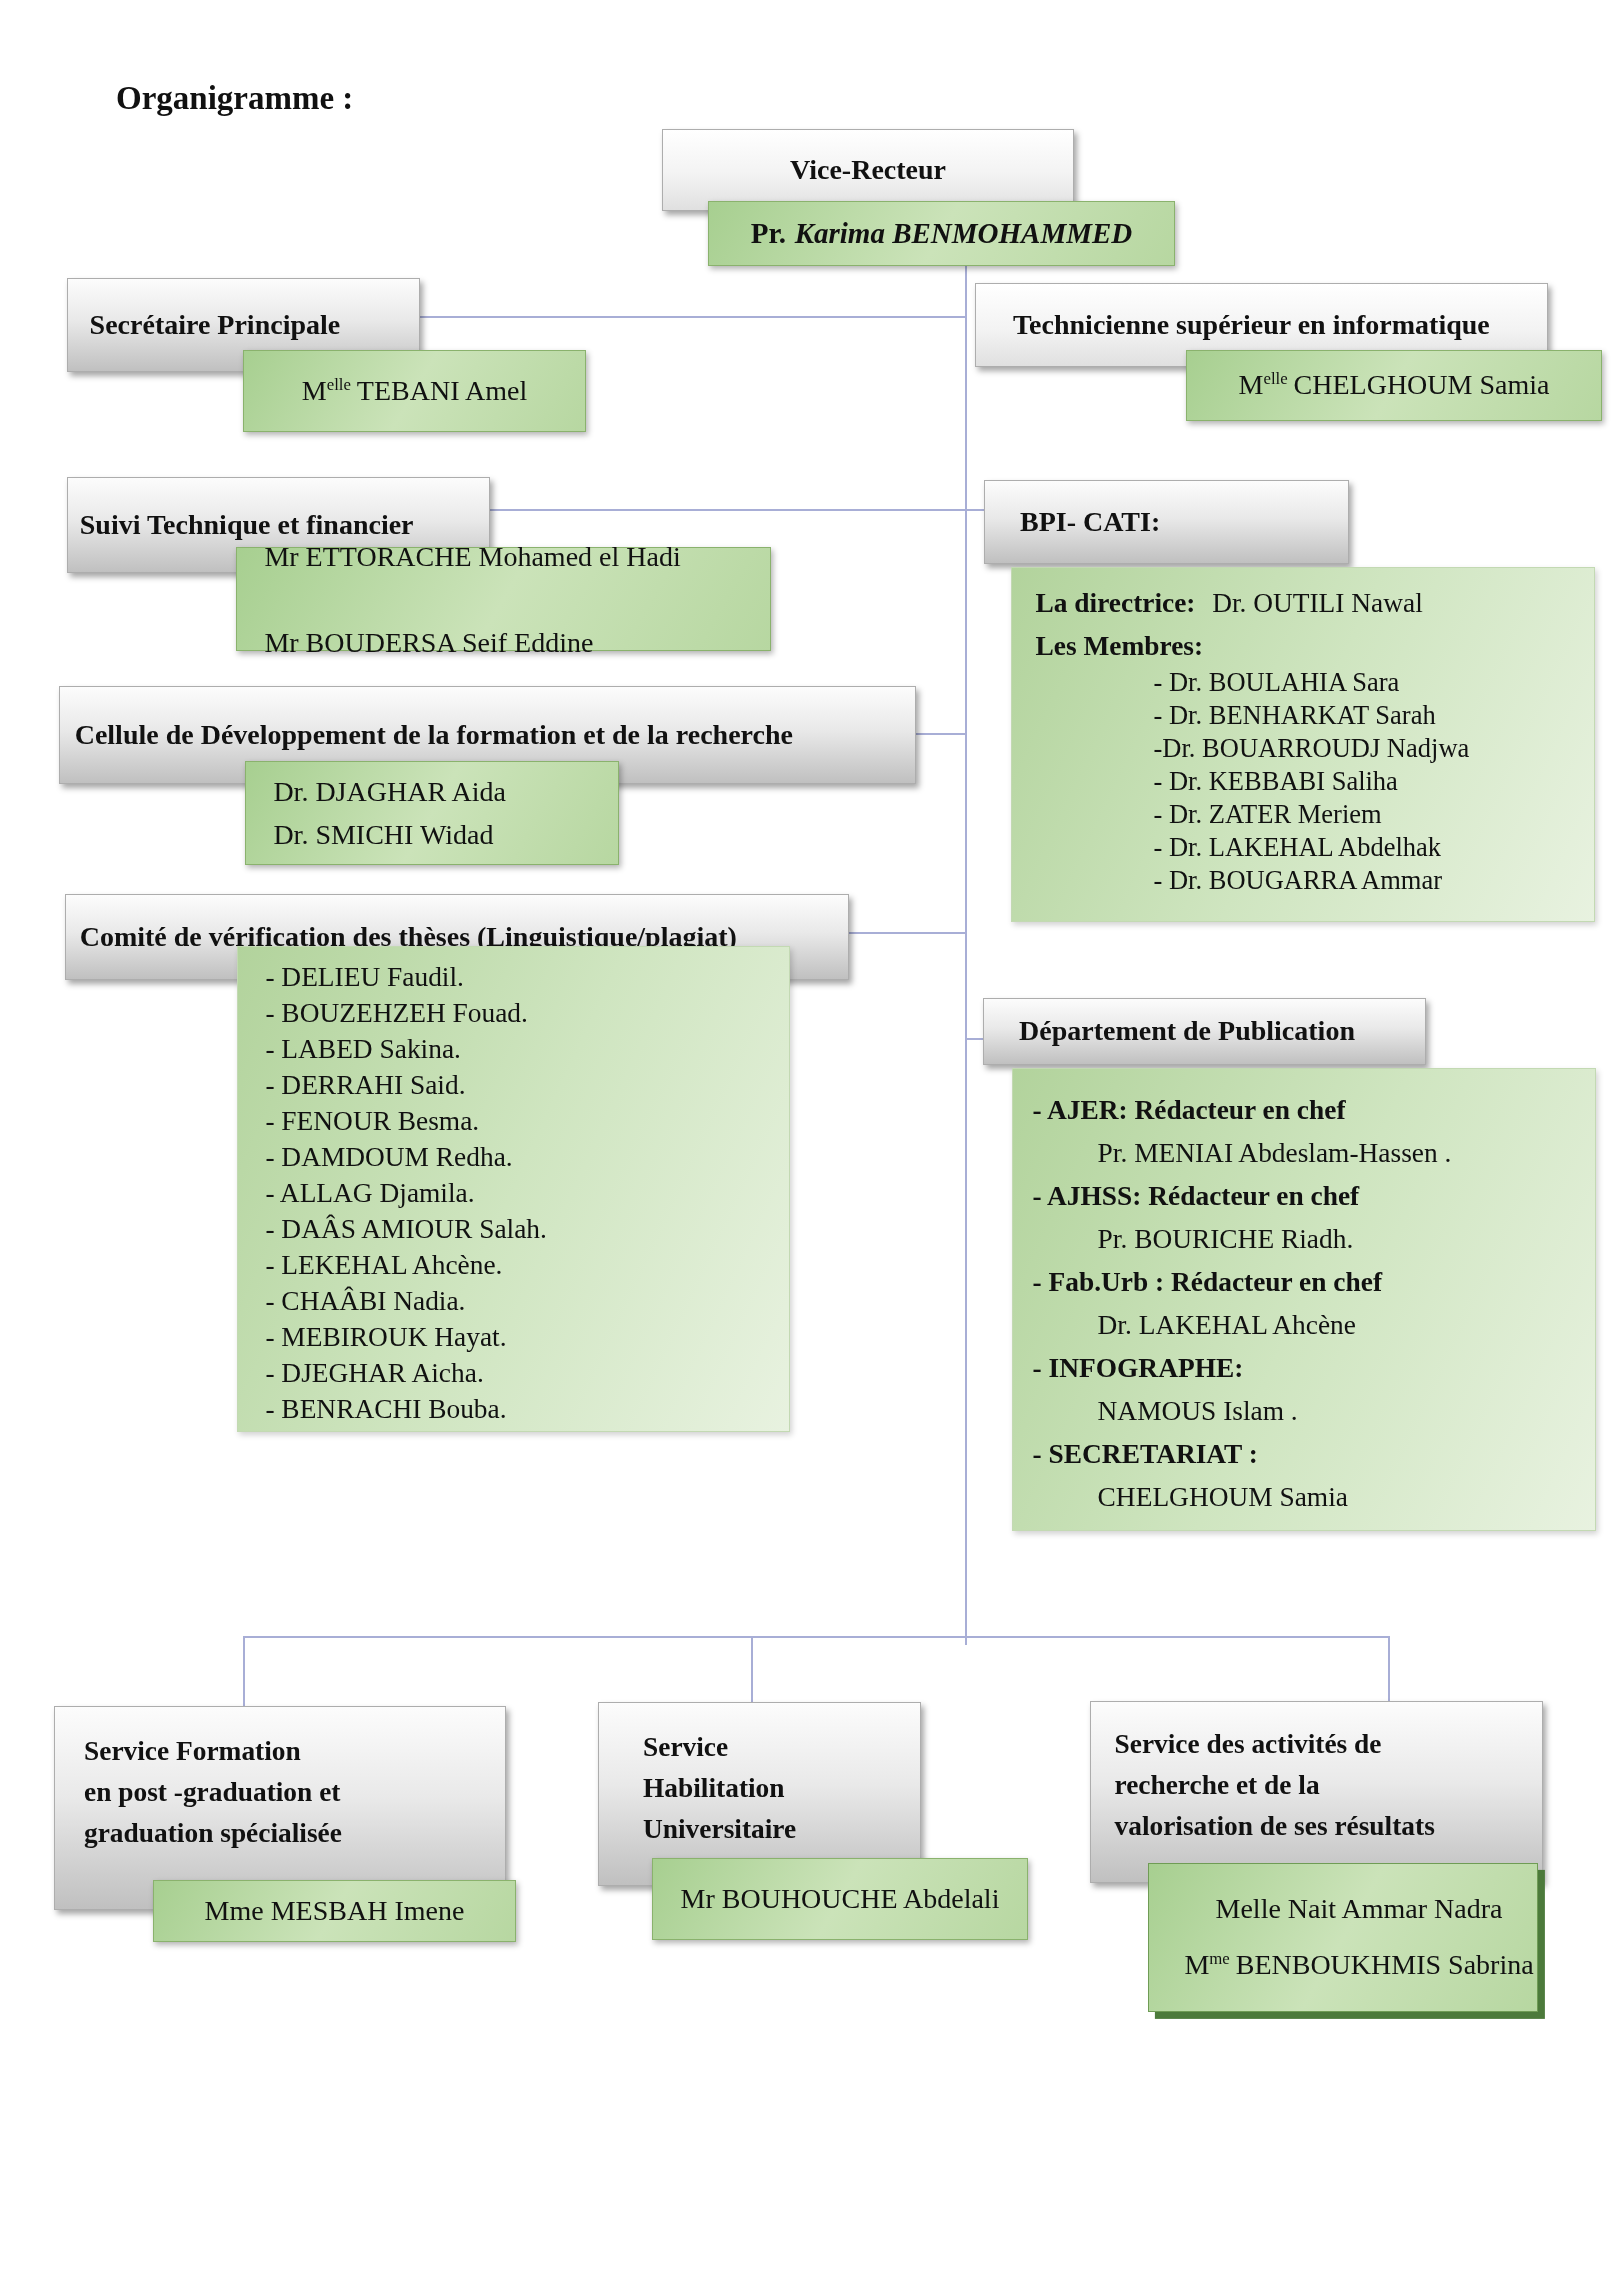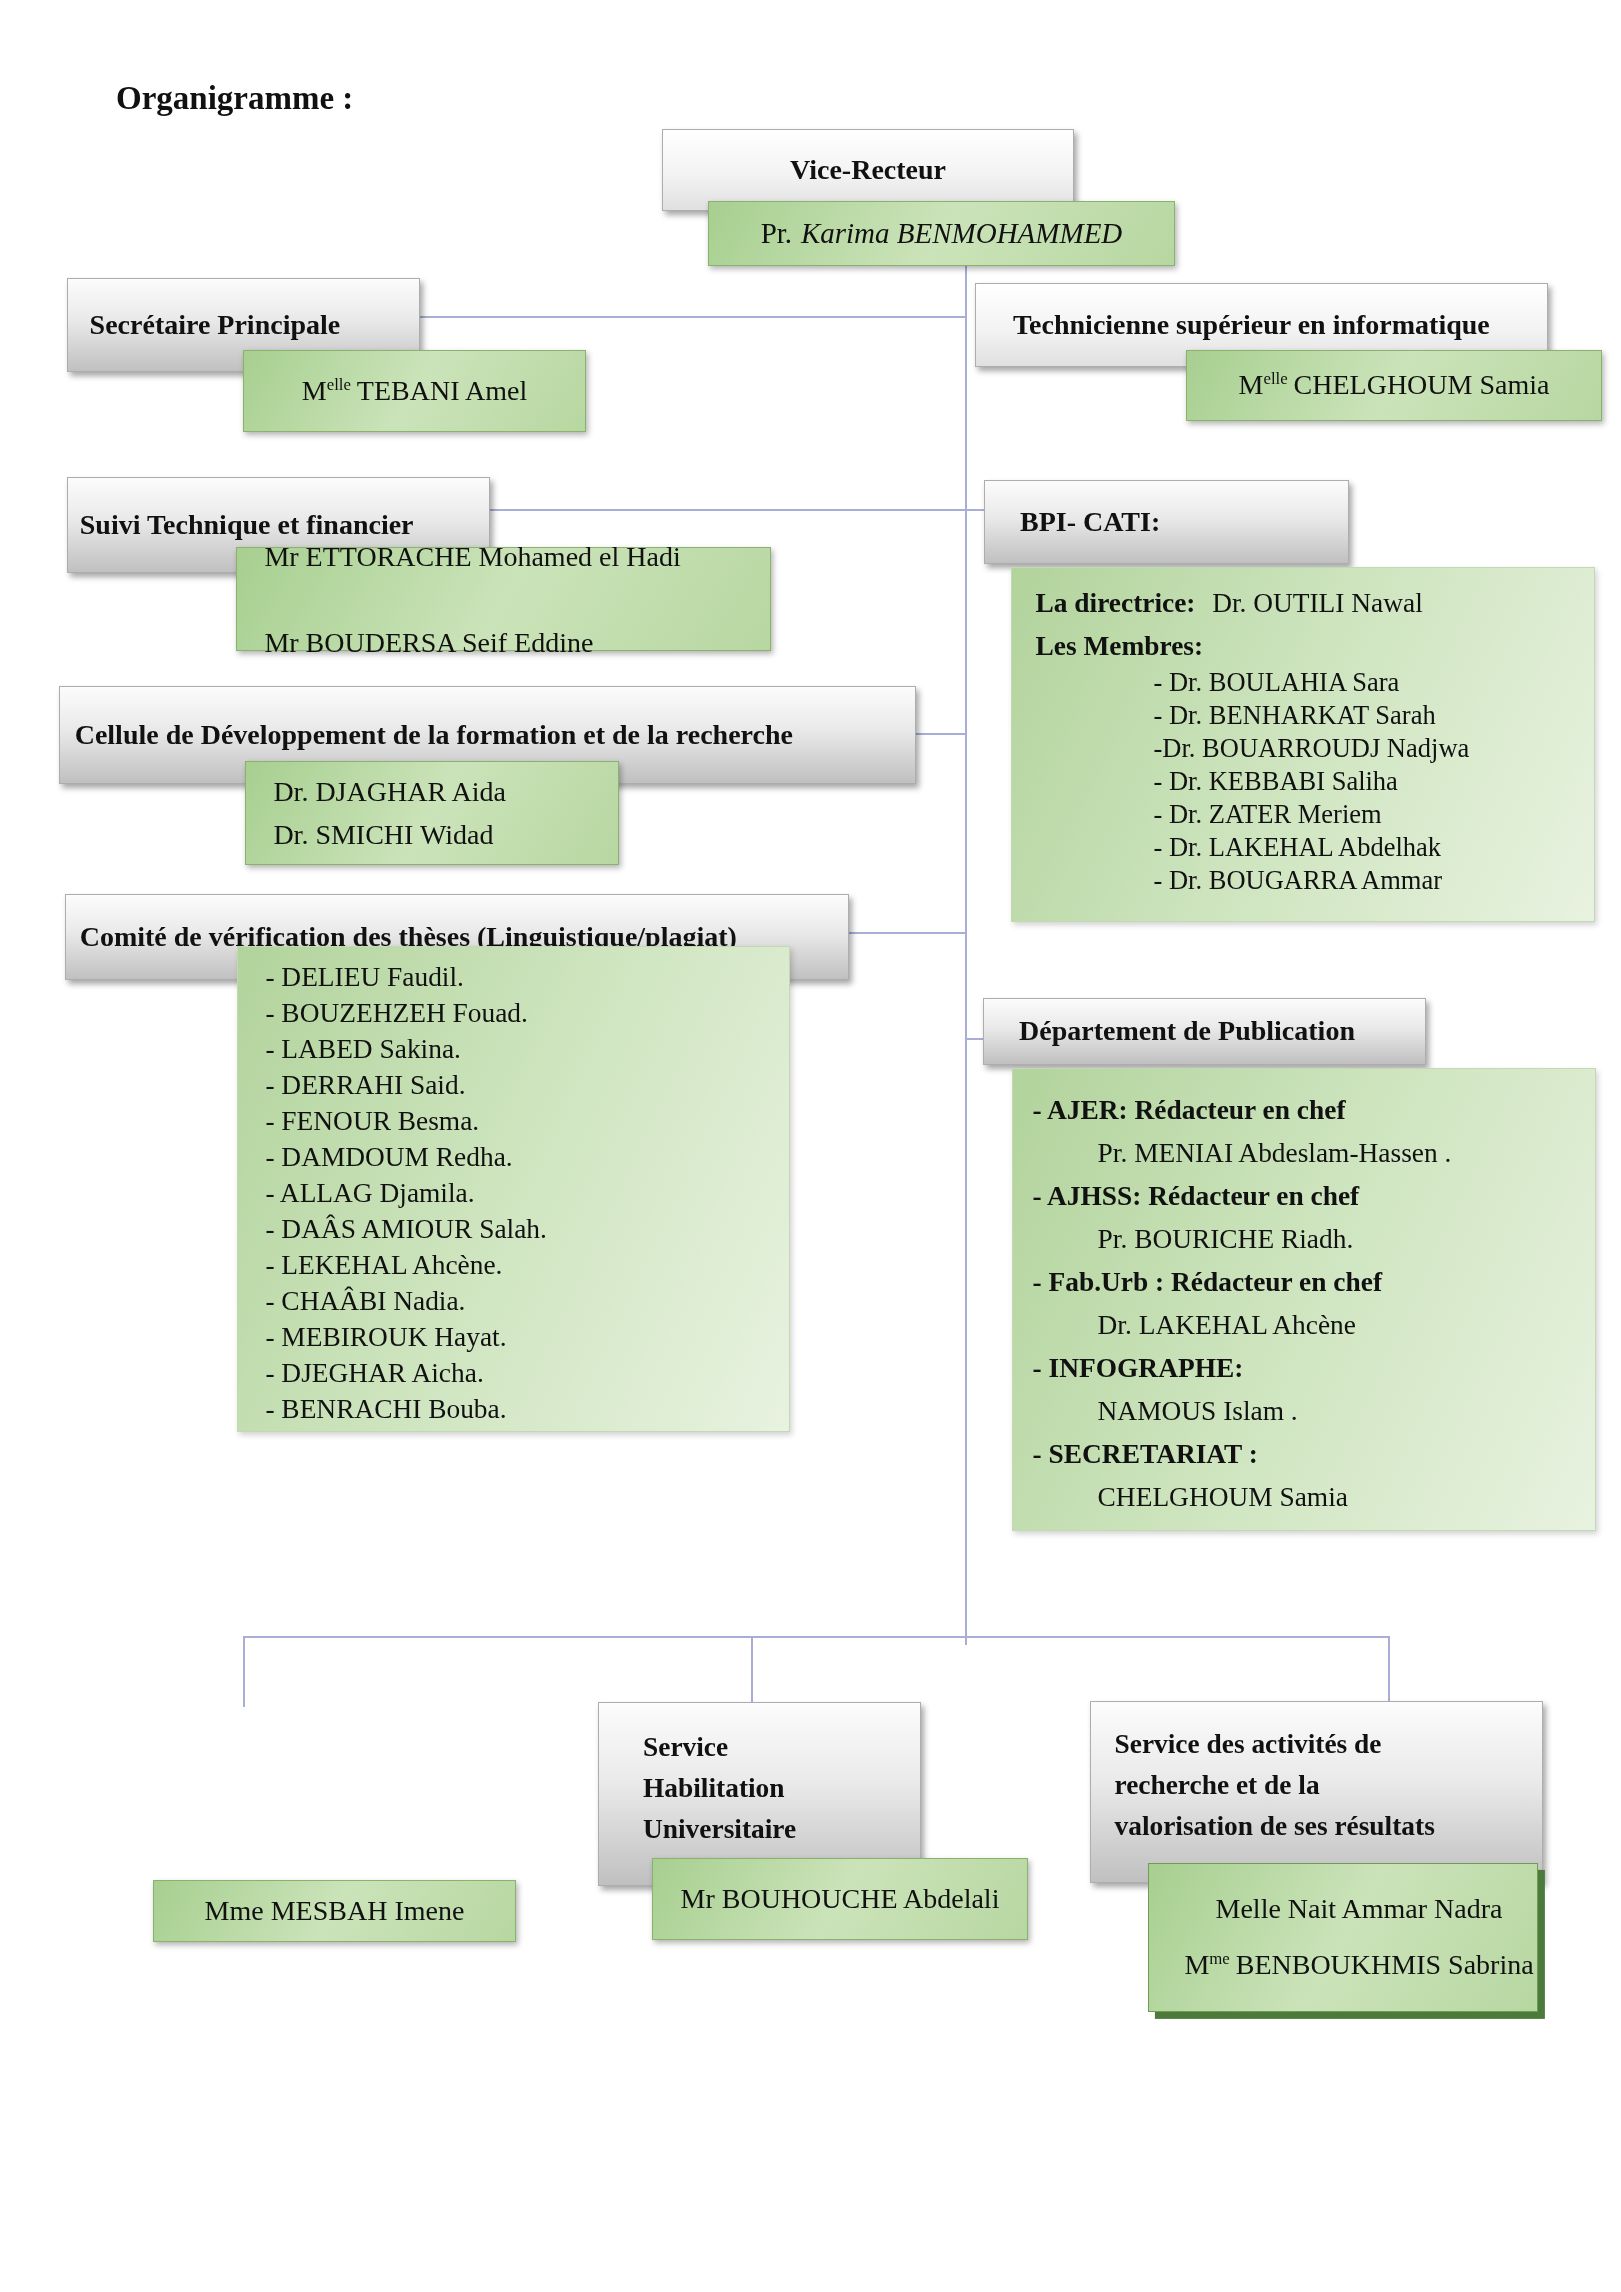--- a/index.html
+++ b/index.html
@@ -14,21 +14,21 @@
   .hdr.light{background:linear-gradient(to bottom,#ffffff 0%,#f3f3f3 55%,#e0e0e0 100%);}
   .hdr.block{display:block;font-size:27.4px;line-height:41px;}
   .person{position:absolute;box-sizing:border-box;
        background:linear-gradient(120deg,#a7cf90 0%,#cbe3b9 50%,#b7d7a1 100%);
        border:1px solid #8ab26d;box-shadow:2px 2.9px 5.9px rgba(0,0,0,0.3);
        display:flex;align-items:center;justify-content:center;font-size:28px;line-height:1.3;}
   .person.left{flex-direction:column;align-items:flex-start;justify-content:center;}
   .biglist{position:absolute;box-sizing:border-box;display:block;
        background:linear-gradient(115deg,#b2d39c 0%,#cfe5c0 50%,#e8f2e0 100%);
        border:1px solid #c3d9b3;box-shadow:2px 2.9px 5.9px rgba(0,0,0,0.18);font-size:27.4px;}
-  .karima{font-size:29px;font-weight:normal;}
+  .karima{font-size:29px;font-weight:bold;}
   .karima i{margin-left:8.8px;}
   sup{font-size:60%;vertical-align:super;line-height:0;}
   .rest{margin-left:5.9px;}
   .comite-items{padding:11.8px 0 0 27.4px;line-height:36px;}
   .bpi-inner{padding:15.7px 0 0 23.5px;}
   .bpi-line1{line-height:39px;}
   .bpi-line1 .nm{margin-left:9.8px;}
   .bpi-membres{line-height:39px;margin-top:4px;font-weight:bold;}
   .bpi-items{padding-left:118px;line-height:33px;font-size:26.5px;}
   .dept-items{padding:19.6px 0 0 19.6px;}
@@ -158,20 +158,27 @@
         <div class="lbl">- INFOGRAPHE:</div>
         <div class="nm">NAMOUS Islam .</div>
       </div>
         <div>
         <div class="lbl">- SECRETARIAT :</div>
         <div class="nm">CHELGHOUM Samia</div>
       </div>
       </div>
   </div>
 
+  <div class="hdr block" style="left:54px;top:1706px;width:452px;height:204px;padding:23.5px 9.8px 0 29px;">
+    <div class="svc-lines">
+        <div>Service Formation</div>
+        <div>en post -graduation et</div>
+        <div>graduation spécialisée</div>
+      </div>
+  </div>
   <div class="person" style="left:153px;top:1880px;width:363px;height:62px;">
     <span>Mme MESBAH Imene</span>
   </div>
 
   <div class="hdr block" style="left:598px;top:1702px;width:323px;height:184px;padding:23.5px 9.8px 0 44px;">
     <div class="svc-lines">
         <div>Service</div>
         <div>Habilitation</div>
         <div>Universitaire</div>
       </div>

